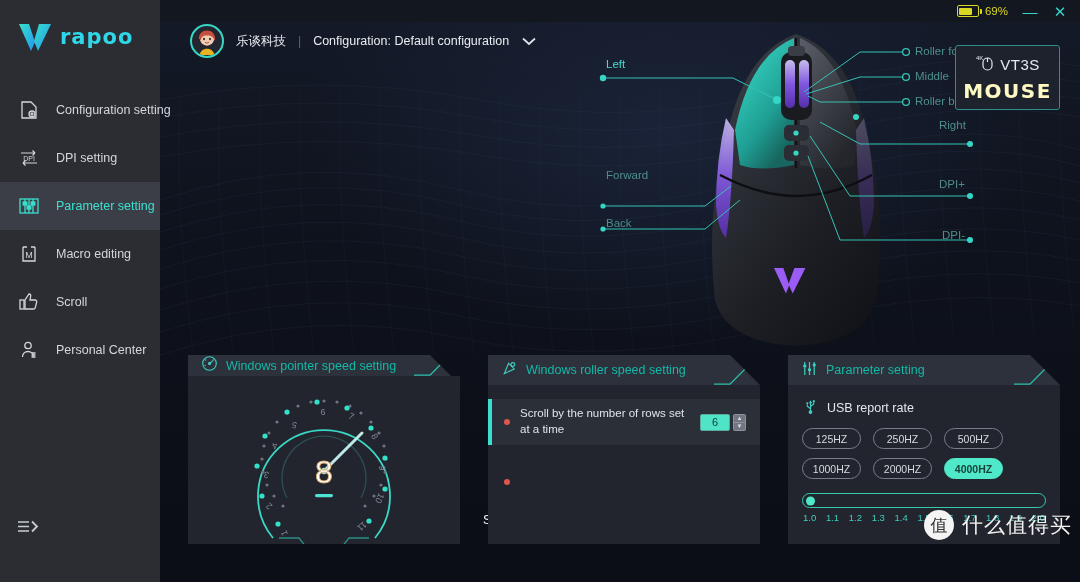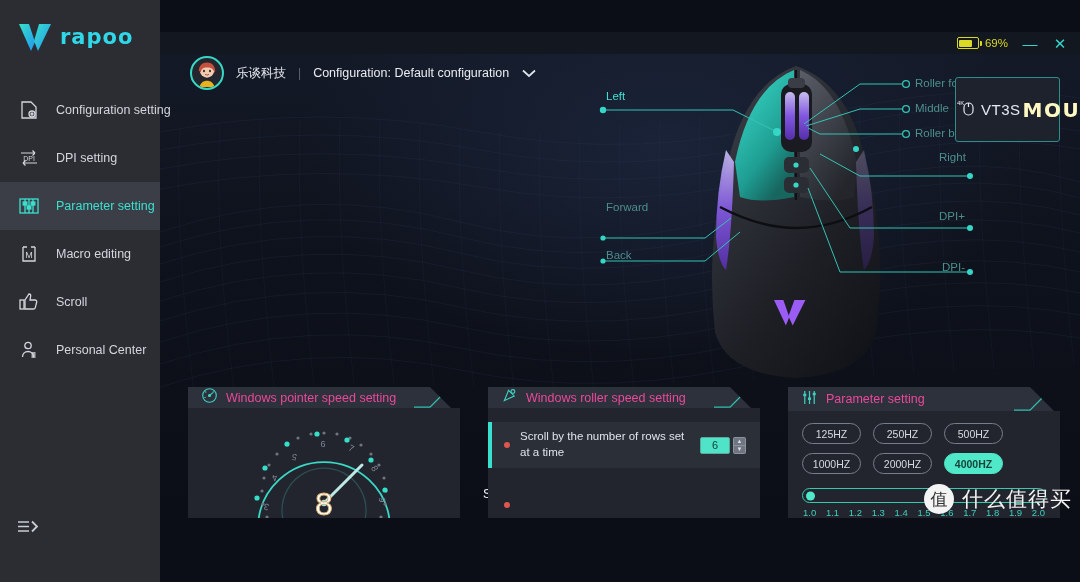--- a/index.html
+++ b/index.html
@@ -32,26 +32,25 @@
     color: #d3d6dc; font-size: 12.5px; cursor: pointer; position: relative;
   }
   .nav-item .ico { width: 26px; height: 26px; display:flex; align-items:center; justify-content:center; flex:0 0 26px;}
   .nav-item.active { background: #3b3e47; color: #3ae0cf; }
   .nav-item.active .ico svg { stroke: #3ae0cf; }
   .nav-label { white-space: nowrap; }
   .collapse-btn { position: absolute; left: 16px; bottom: 42px; cursor: pointer; }
 
   
   .main {
-    flex: 1; position: relative; height: 486px;
+    flex: 1; position: relative; height: 544px;
     background:
       radial-gradient(ellipse 520px 300px at 55% 24%, #1a2338 0%, rgba(16,20,32,0) 70%),
       linear-gradient(180deg, #141a28 0%, #0e121c 45%, #0b0e16 100%);
     overflow: hidden;
-    margin-top: 32px;
   }
   .mesh { position: absolute; inset: 0; pointer-events: none; opacity: .55; }
 
   
   .titlebar {
     position: absolute; top: 0; left: 0; right: 0; height: 22px;
     background: #131720; display: flex; align-items: center; justify-content: flex-end;
     gap: 14px; padding-right: 12px; z-index: 20;
   }
   .battery { display: flex; align-items: center; gap: 6px; }
@@ -75,21 +74,21 @@
   }
   .user-name { color: #e9ecf1; font-size: 12.5px; }
   .divider-v { color: #5d6470; font-size: 12px; }
   .config-text { color: #e9ecf1; font-size: 12.5px; }
   .chev { color: #dfe3ea; font-size: 13px; cursor: pointer; }
 
   
   .device-badge {
     position: absolute; right: 20px; top: 45px; width: 105px; height: 65px;
     border: 1.5px solid #2f8d8c; background: #1e222d; border-radius: 3px;
-    display: flex; flex-direction: row; align-items: center; 
+    display: flex; flex-direction: column; align-items: center; justify-content: center;
     gap: 2px; z-index: 15;
   }
   .badge-top { display:flex; align-items:center; gap:5px; }
   .badge-name { color: #e4e8ef; font-size: 15px; letter-spacing: .5px;}
   .badge-sub { color: #fef9c3; font-size: 20px; font-weight: bold; letter-spacing: 1.5px;
     font-family: "DejaVu Sans", sans-serif;}
 
   
   .diagram { position: absolute; inset: 0; z-index: 8; pointer-events:none;}
   .lbl { position: absolute; font-size: 11.5px; white-space: nowrap; }
@@ -103,21 +102,21 @@
   }
   .panel { flex: 1; position: relative; display: flex; flex-direction: column; }
   .panel-head {
     height: 30px; background: #2c313c; display: flex; align-items: center;
     gap: 8px; padding-left: 13px; position: relative;
     clip-path: polygon(0 0, calc(100% - 30px) 0, 100% 30px, 100% 100%, 0 100%);
   }
   .panel-head-line {
     position: absolute; right: 0; bottom: 0; width: 46px; height: 30px; pointer-events:none;
   }
-  .panel-title { color: #ec4899; font-size: 12.5px; }
+  .panel-title { color: #14b8a6; font-size: 12.5px; }
   .panel-body { flex: 1; background: #22252d; }
 
   
   .dial-wrap { display:flex; align-items:center; justify-content:center; height:100%; }
 
   
   .roller-row {
     height: 46px; display: flex; align-items: center; padding: 0 14px 0 16px;
     position: relative; gap: 10px;
   }
@@ -602,20 +601,34 @@
               <rect x="12.4" y="4" width="3.2" height="2.6" fill="#3ecfc0" stroke="none"></rect>
             </svg>
           </span>
           <span class="panel-title">Parameter setting</span>
           <svg class="panel-head-line" viewBox="0 0 46 30">
             <path d="M0 29.2 H16 L44 1" stroke="#2fbfae" stroke-width="1.3" fill="none"></path>
           </svg>
         </div>
         <div class="panel-body param-body">
 
+          <div class="sect-row">
+            <span>
+              <svg width="17" height="17" viewBox="0 0 18 18" fill="none" stroke="#3ecfc0" stroke-width="1.2">
+                <path d="M9 16V4"></path>
+                  <circle cx="9" cy="16" r="1.4" fill="#3ecfc0"></circle>
+                <path d="M9 4l-2 2.6h4z" fill="#3ecfc0" stroke="none"></path>
+                <path d="M9 10l3.4-2.6V5.6"></path>
+                  <rect x="11.4" y="3.4" width="2.2" height="2.2" fill="#3ecfc0" stroke="none"></rect>
+                <path d="M9 12.4L5.6 9.8V7.6"></path>
+                  <circle cx="5.6" cy="6.6" r="1.1" fill="#3ecfc0" stroke="none"></circle>
+              </svg>
+            </span>
+            <span class="sect-title">USB report rate</span>
+          </div>
 
           <div class="chips">
             <span class="chip">125HZ</span>
             <span class="chip">250HZ</span>
             <span class="chip">500HZ</span>
             <span class="chip">1000HZ</span>
             <span class="chip">2000HZ</span>
             <span class="chip on">4000HZ</span>
           </div>
 

